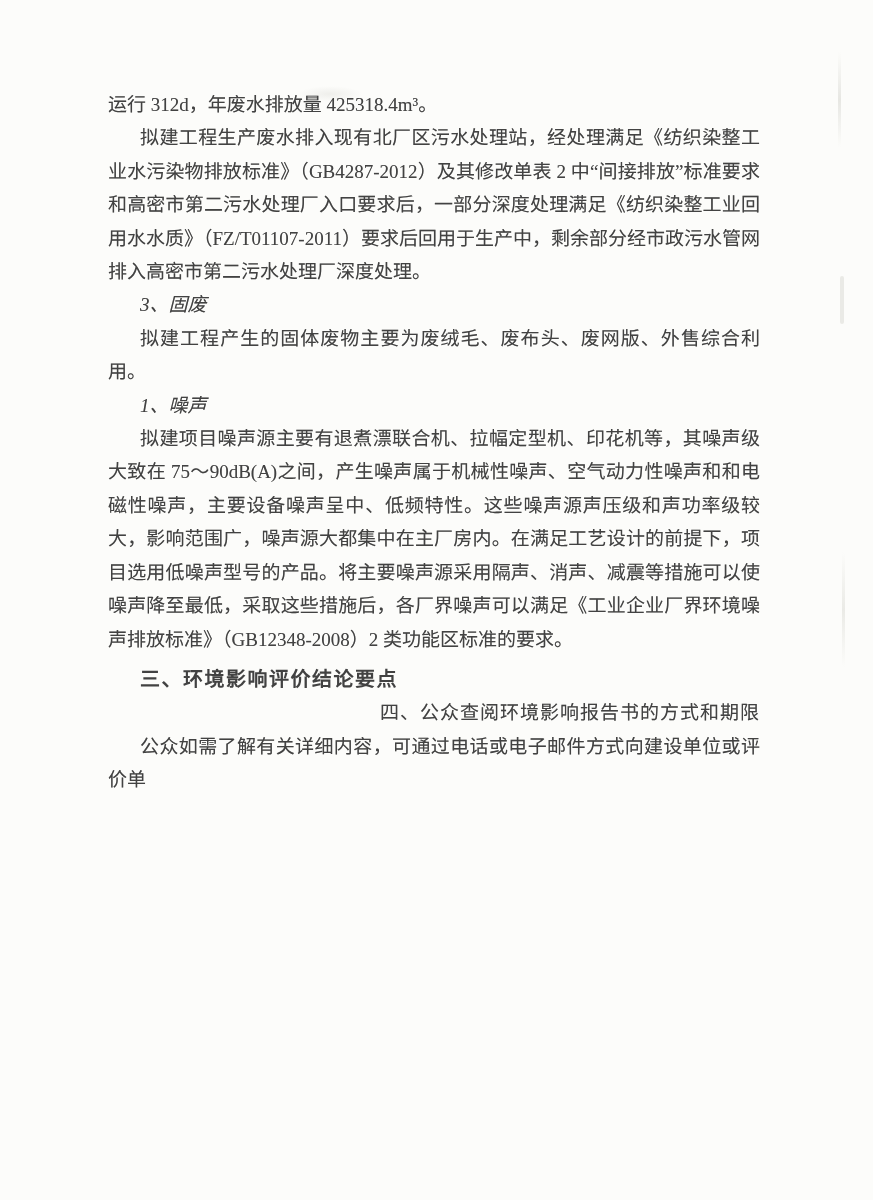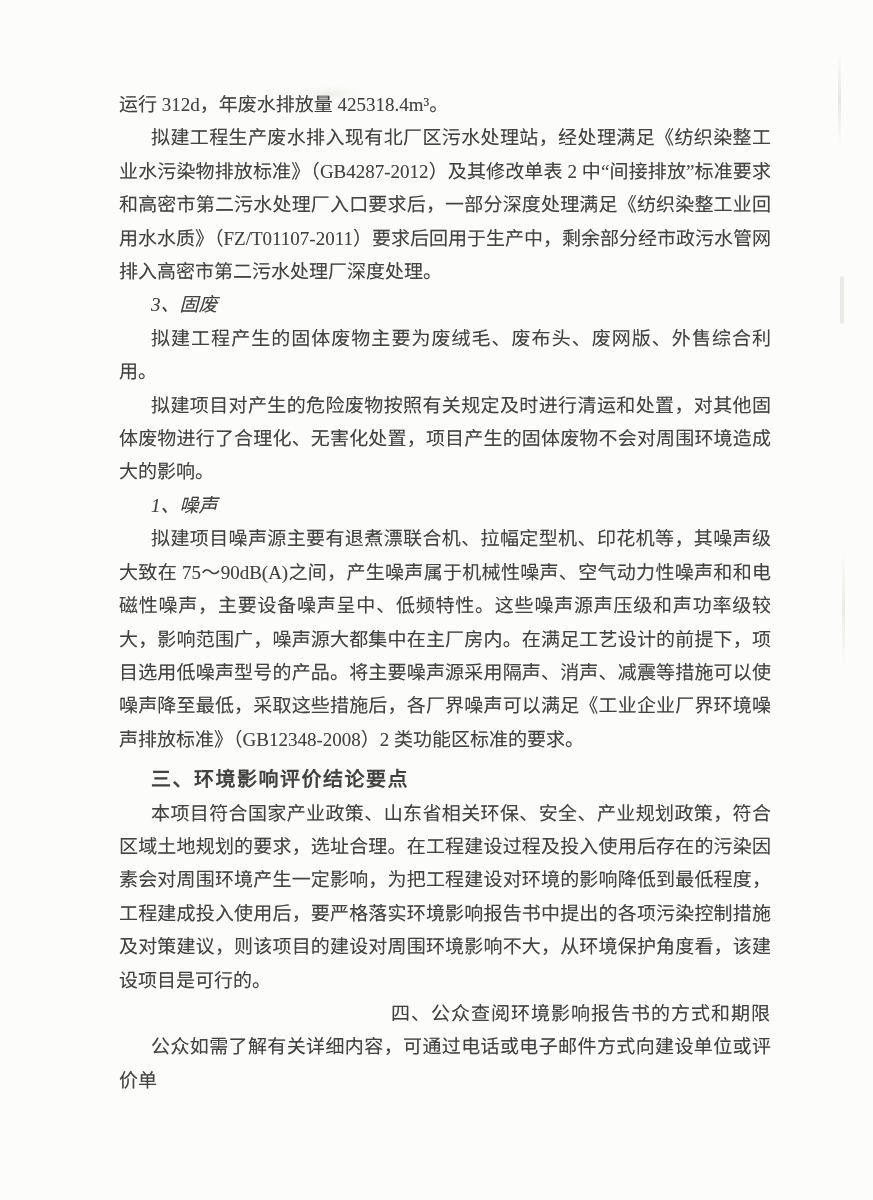--- a/index.html
+++ b/index.html
@@ -14,21 +14,20 @@
     margin: 0 auto;
     background: var(--paper);
     overflow: hidden;
     font-family: "Liberation Serif", "DejaVu Serif", serif;
   }
   .doc {
     position: absolute;
     left: 108px;
     top: 88px;
     width: 652px;
-    margin-left: 11px;
   }
   .para {
     margin: 0;
     padding: 0;
     font-size: 19px;
     line-height: 33.4px;
     color: var(--ink);
     text-align: justify;
     text-indent: 32px;
     text-shadow: 0 0 0.5px rgba(70,70,70,0.35);
@@ -75,21 +74,19 @@
 <div class="page">
   <div class="scan-artifact streak-a"></div>
   <div class="scan-artifact streak-b"></div>
   <div class="scan-artifact streak-c"></div>
   <div class="scan-artifact smudge-a"></div>
   <div class="doc">
       <p class="para para-continued">运行 312d，年废水排放量 425318.4m³。</p>
       <p class="para para-body">拟建工程生产废水排入现有北厂区污水处理站，经处理满足《纺织染整工业水污染物排放标准》（GB4287-2012）及其修改单表 2 中“间接排放”标准要求和高密市第二污水处理厂入口要求后，一部分深度处理满足《纺织染整工业回用水水质》（FZ/T01107-2011）要求后回用于生产中，剩余部分经市政污水管网排入高密市第二污水处理厂深度处理。</p>
       <p class="para para-numbered-heading">3、固废</p>
       <p class="para para-body">拟建工程产生的固体废物主要为废绒毛、废布头、废网版、外售综合利用。</p>
-      <p class="para para-body">拟建项目对产生的危险废物按照有关规定及时进行清运和处置，对其他固体废物进行了合理化、无害化处置，项目产生的固体废物不会对周围环境造成大的影响。</p>
       <p class="para para-numbered-heading">1、噪声</p>
       <p class="para para-body">拟建项目噪声源主要有退煮漂联合机、拉幅定型机、印花机等，其噪声级大致在 75～90dB(A)之间，产生噪声属于机械性噪声、空气动力性噪声和和电磁性噪声，主要设备噪声呈中、低频特性。这些噪声源声压级和声功率级较大，影响范围广，噪声源大都集中在主厂房内。在满足工艺设计的前提下，项目选用低噪声型号的产品。将主要噪声源采用隔声、消声、减震等措施可以使噪声降至最低，采取这些措施后，各厂界噪声可以满足《工业企业厂界环境噪声排放标准》（GB12348-2008）2 类功能区标准的要求。</p>
       <p class="para para-section-heading-bold">三、环境影响评价结论要点</p>
-      <p class="para para-body">本项目符合国家产业政策、山东省相关环保、安全、产业规划政策，符合区域土地规划的要求，选址合理。在工程建设过程及投入使用后存在的污染因素会对周围环境产生一定影响，为把工程建设对环境的影响降低到最低程度，工程建成投入使用后，要严格落实环境影响报告书中提出的各项污染控制措施及对策建议，则该项目的建设对周围环境影响不大，从环境保护角度看，该建设项目是可行的。</p>
       <p class="para para-section-heading">四、公众查阅环境影响报告书的方式和期限</p>
       <p class="para para-body">公众如需了解有关详细内容，可通过电话或电子邮件方式向建设单位或评价单</p>
     </div>
 </div>
 
 </body></html>

